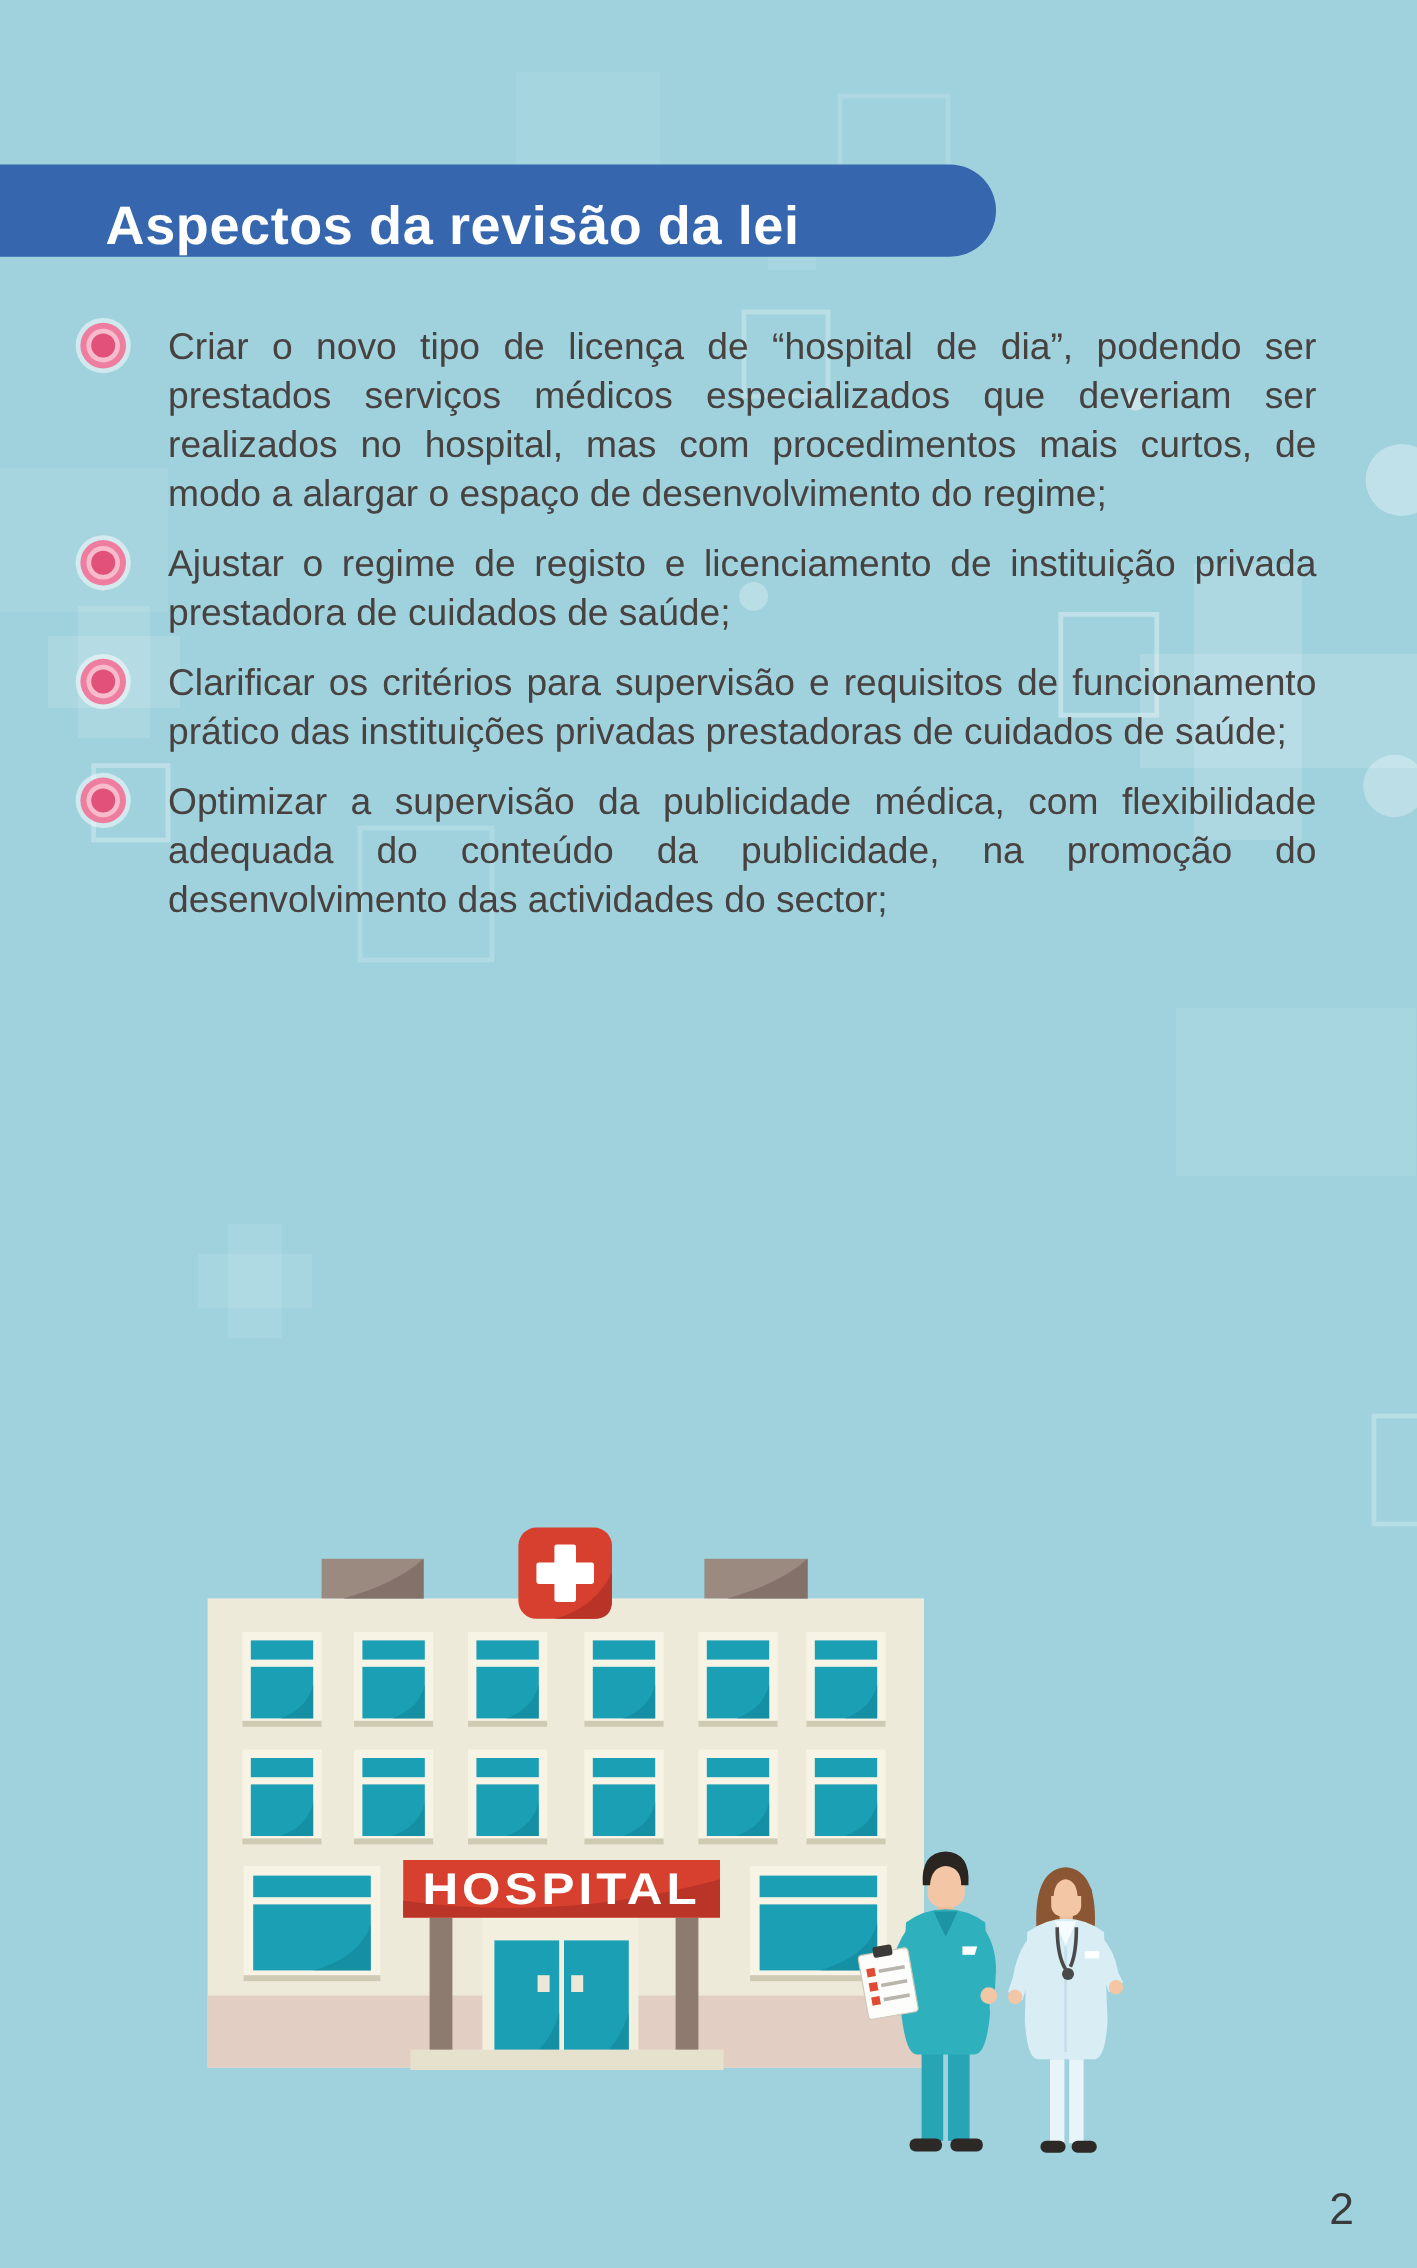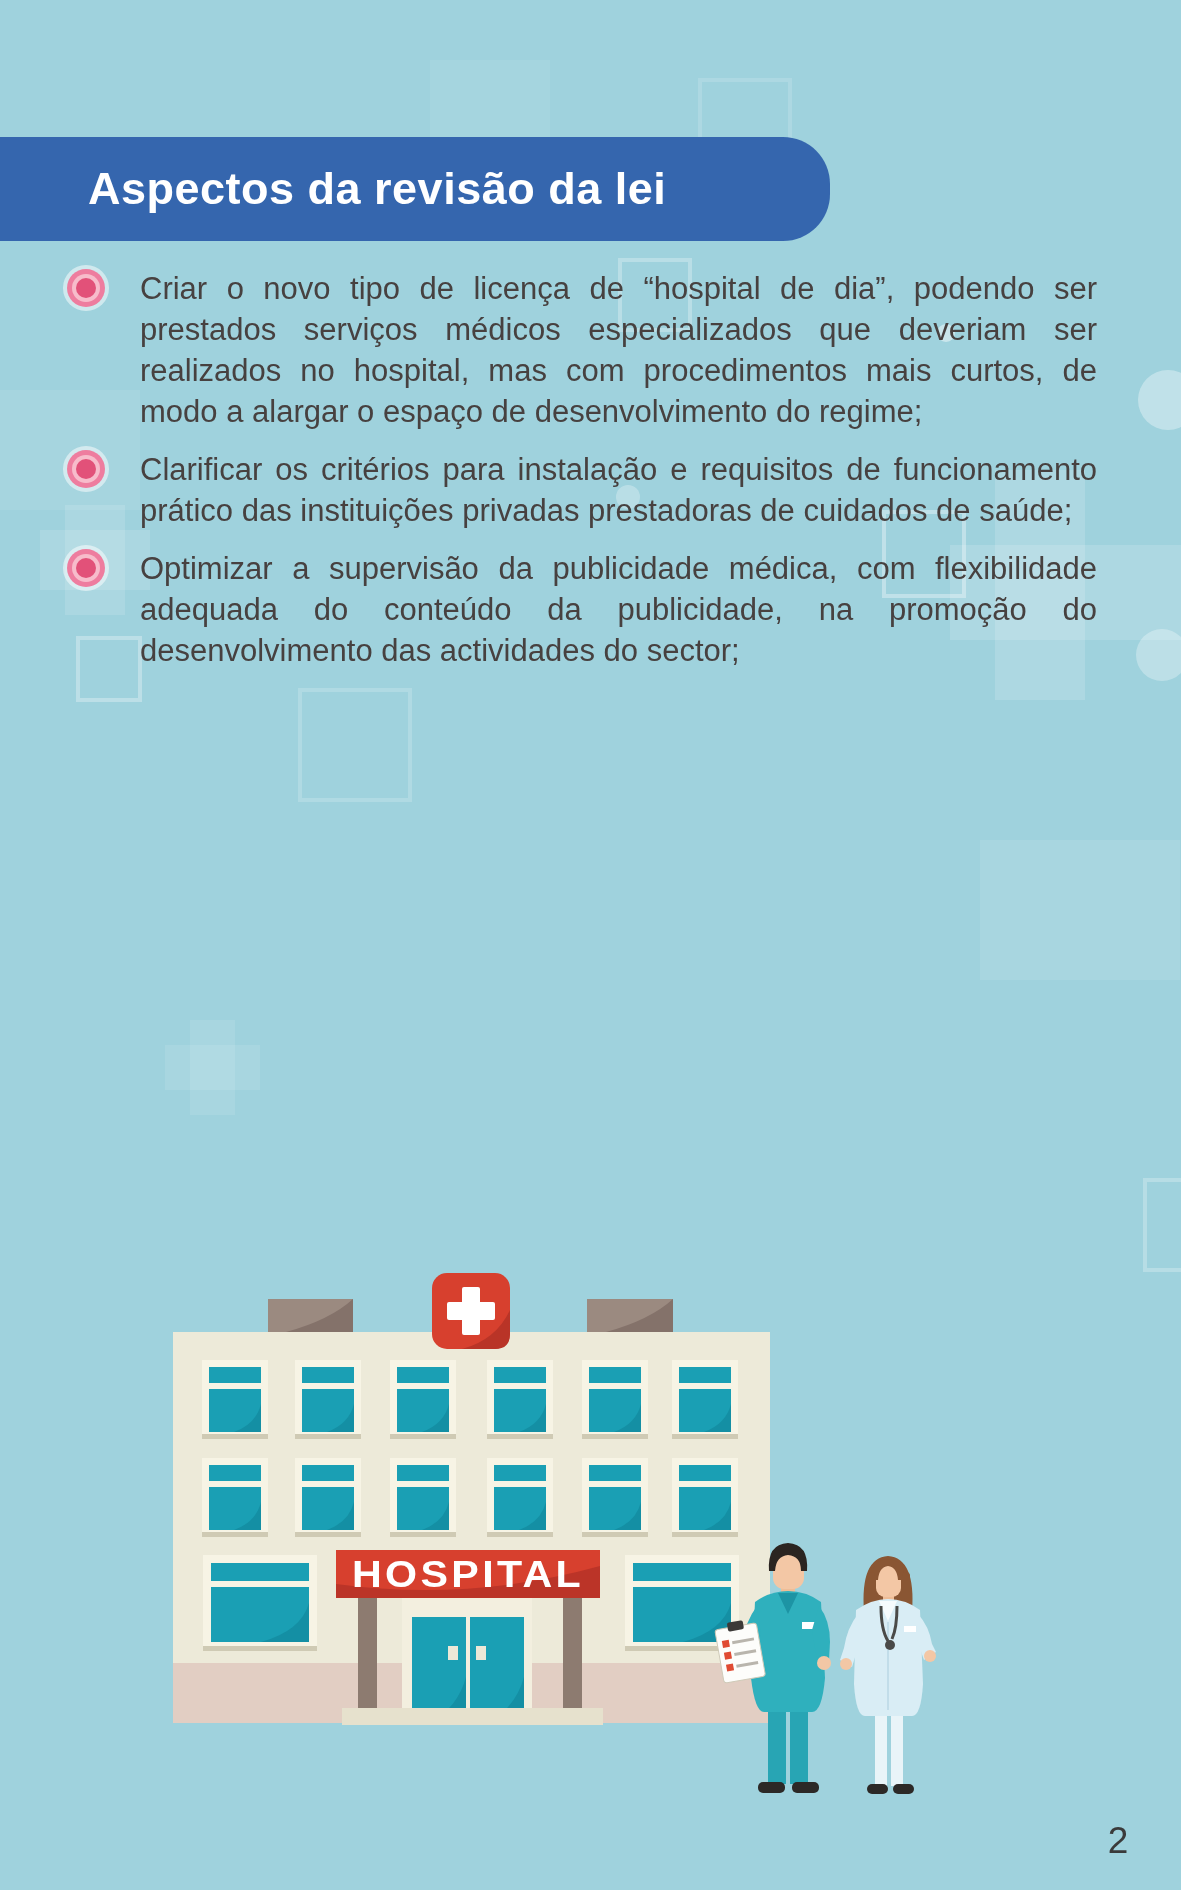--- a/index.html
+++ b/index.html
@@ -6,24 +6,24 @@
   .page{
     position:relative;
     width:1181px;height:1890px;
     background:#9fd2dd;
     overflow:hidden;
     font-family:"Liberation Sans", sans-serif;
   }
   .bg-pattern{position:absolute;left:0;top:0;pointer-events:none;}
   .banner{
     position:absolute;left:0;top:137px;
-    width:830px;height:104px;
+    width:830px;height:77px;
     background:#3566ae;
     border-radius:0 47px 47px 0;
-    display:flex;align-items:center;
+    display:flex;align-items:flex-end;
   }
   .banner-title{
     margin:0 0 0 88px;
     font-size:45px;font-weight:bold;color:#ffffff;
     letter-spacing:0.5px;white-space:nowrap;
   }
   .bullet-list{
     position:absolute;left:140px;top:268px;width:957px;
     list-style:none;margin:0;padding:0;
   }
@@ -86,21 +86,25 @@
     <h1 class="banner-title">Aspectos da revisão da lei</h1>
   </div>
 
   <ul class="bullet-list">
     <li>
       <span class="bullet-dot"></span>
       <span>Criar o novo tipo de licença de “hospital de dia”, podendo ser prestados serviços médicos especializados que deveriam ser realizados no hospital, mas com procedimentos mais curtos, de modo a alargar o espaço de desenvolvimento do regime;</span>
     </li>
     <li>
       <span class="bullet-dot"></span>
-      <span>Clarificar os critérios para instalação e requisitos de funcionamento prático das instituições privadas prestadoras de cuidados de saúde;</span>
+      <span>Ajustar o regime de registo e licenciamento de instituição privada prestadora de cuidados de saúde;</span>
+    </li>
+    <li>
+      <span class="bullet-dot"></span>
+      <span>Clarificar os critérios para supervisão e requisitos de funcionamento prático das instituições privadas prestadoras de cuidados de saúde;</span>
     </li>
     <li>
       <span class="bullet-dot"></span>
       <span>Optimizar a supervisão da publicidade médica, com flexibilidade adequada do conteúdo da publicidade, na promoção do desenvolvimento das actividades do sector;</span>
     </li>
   </ul>
 
   <svg class="illustration" width="800" height="560" viewBox="0 0 800 560">
     <defs>
       <g id="win">

